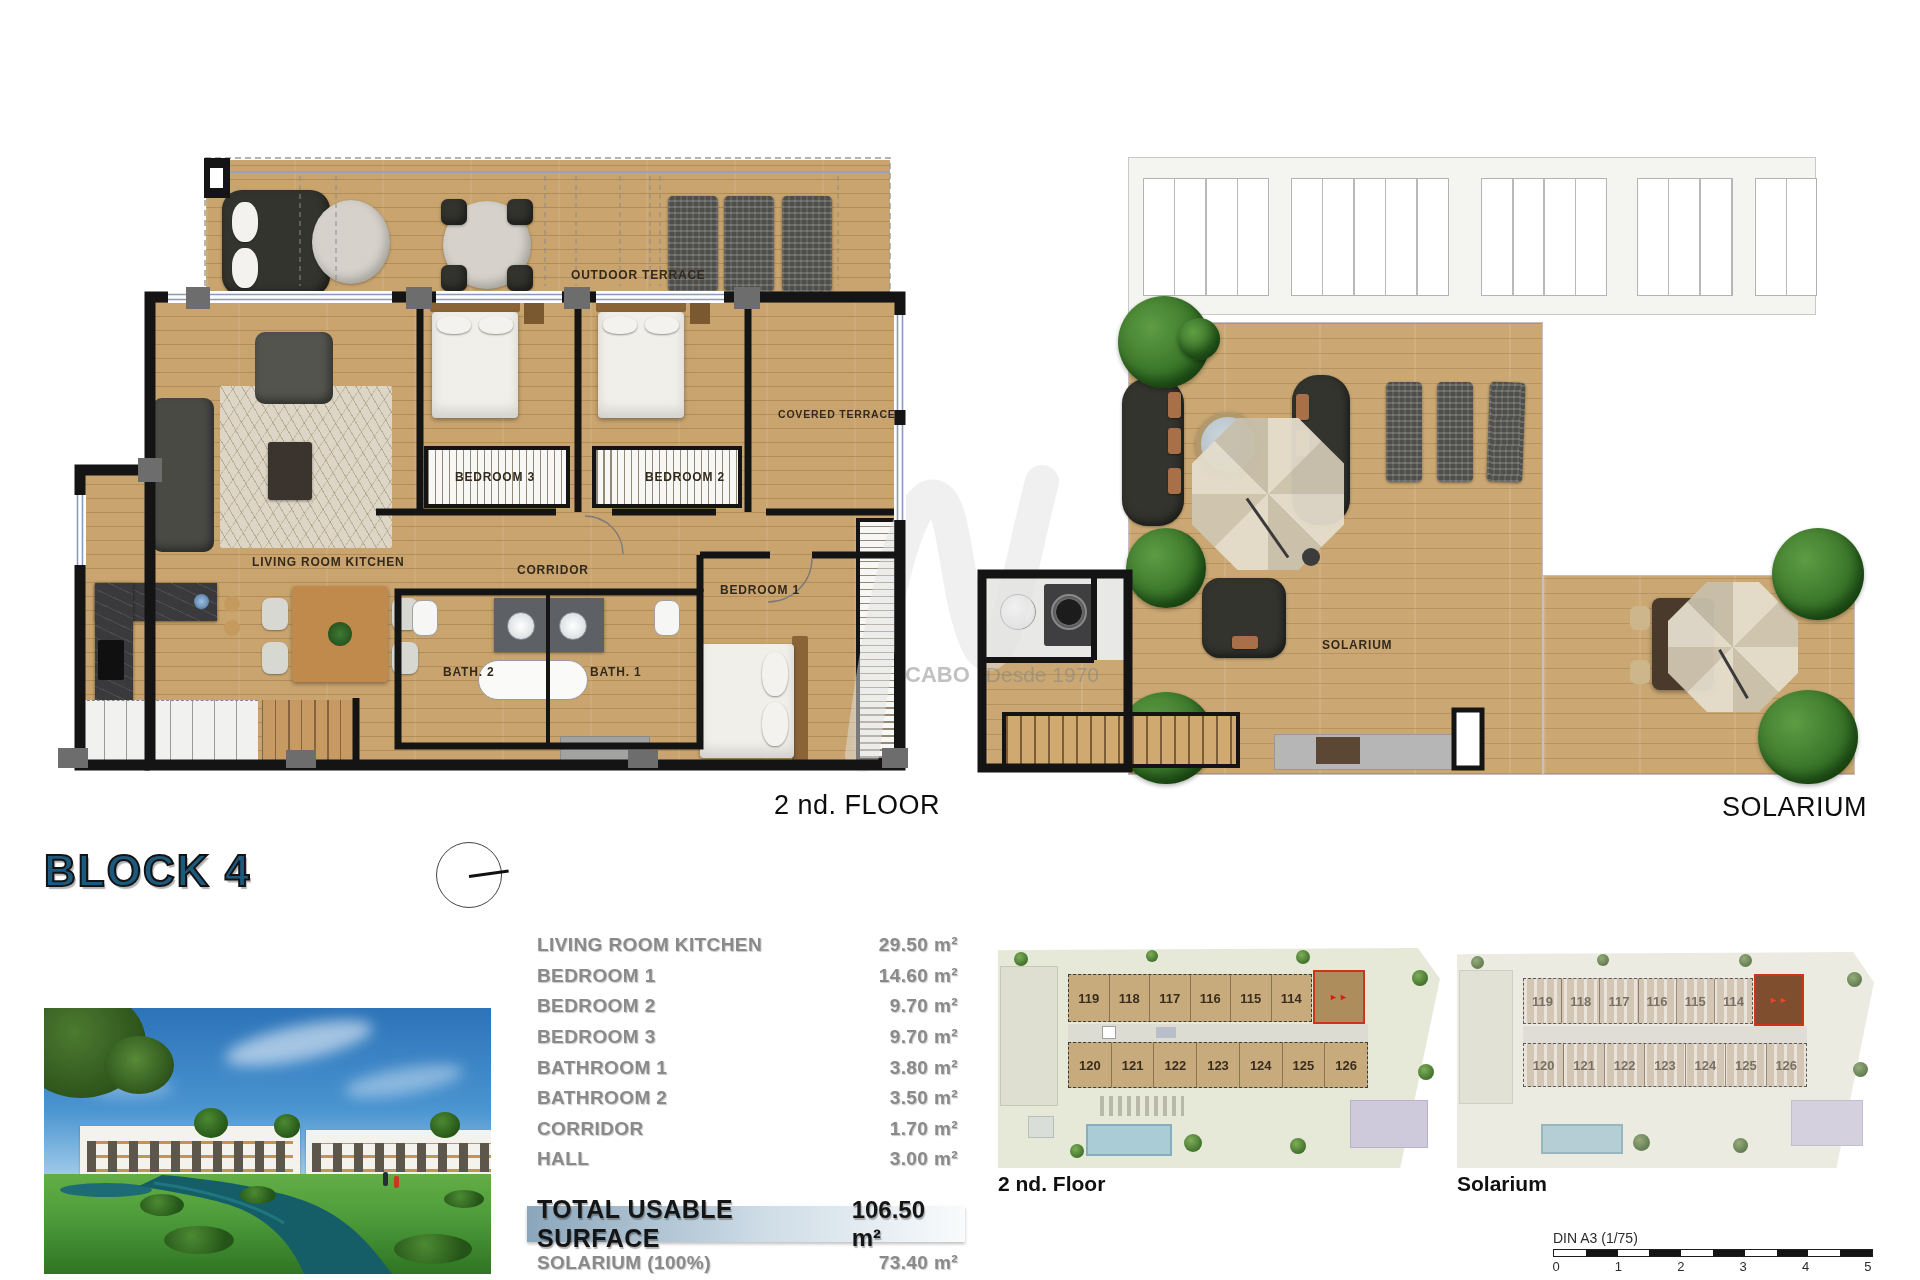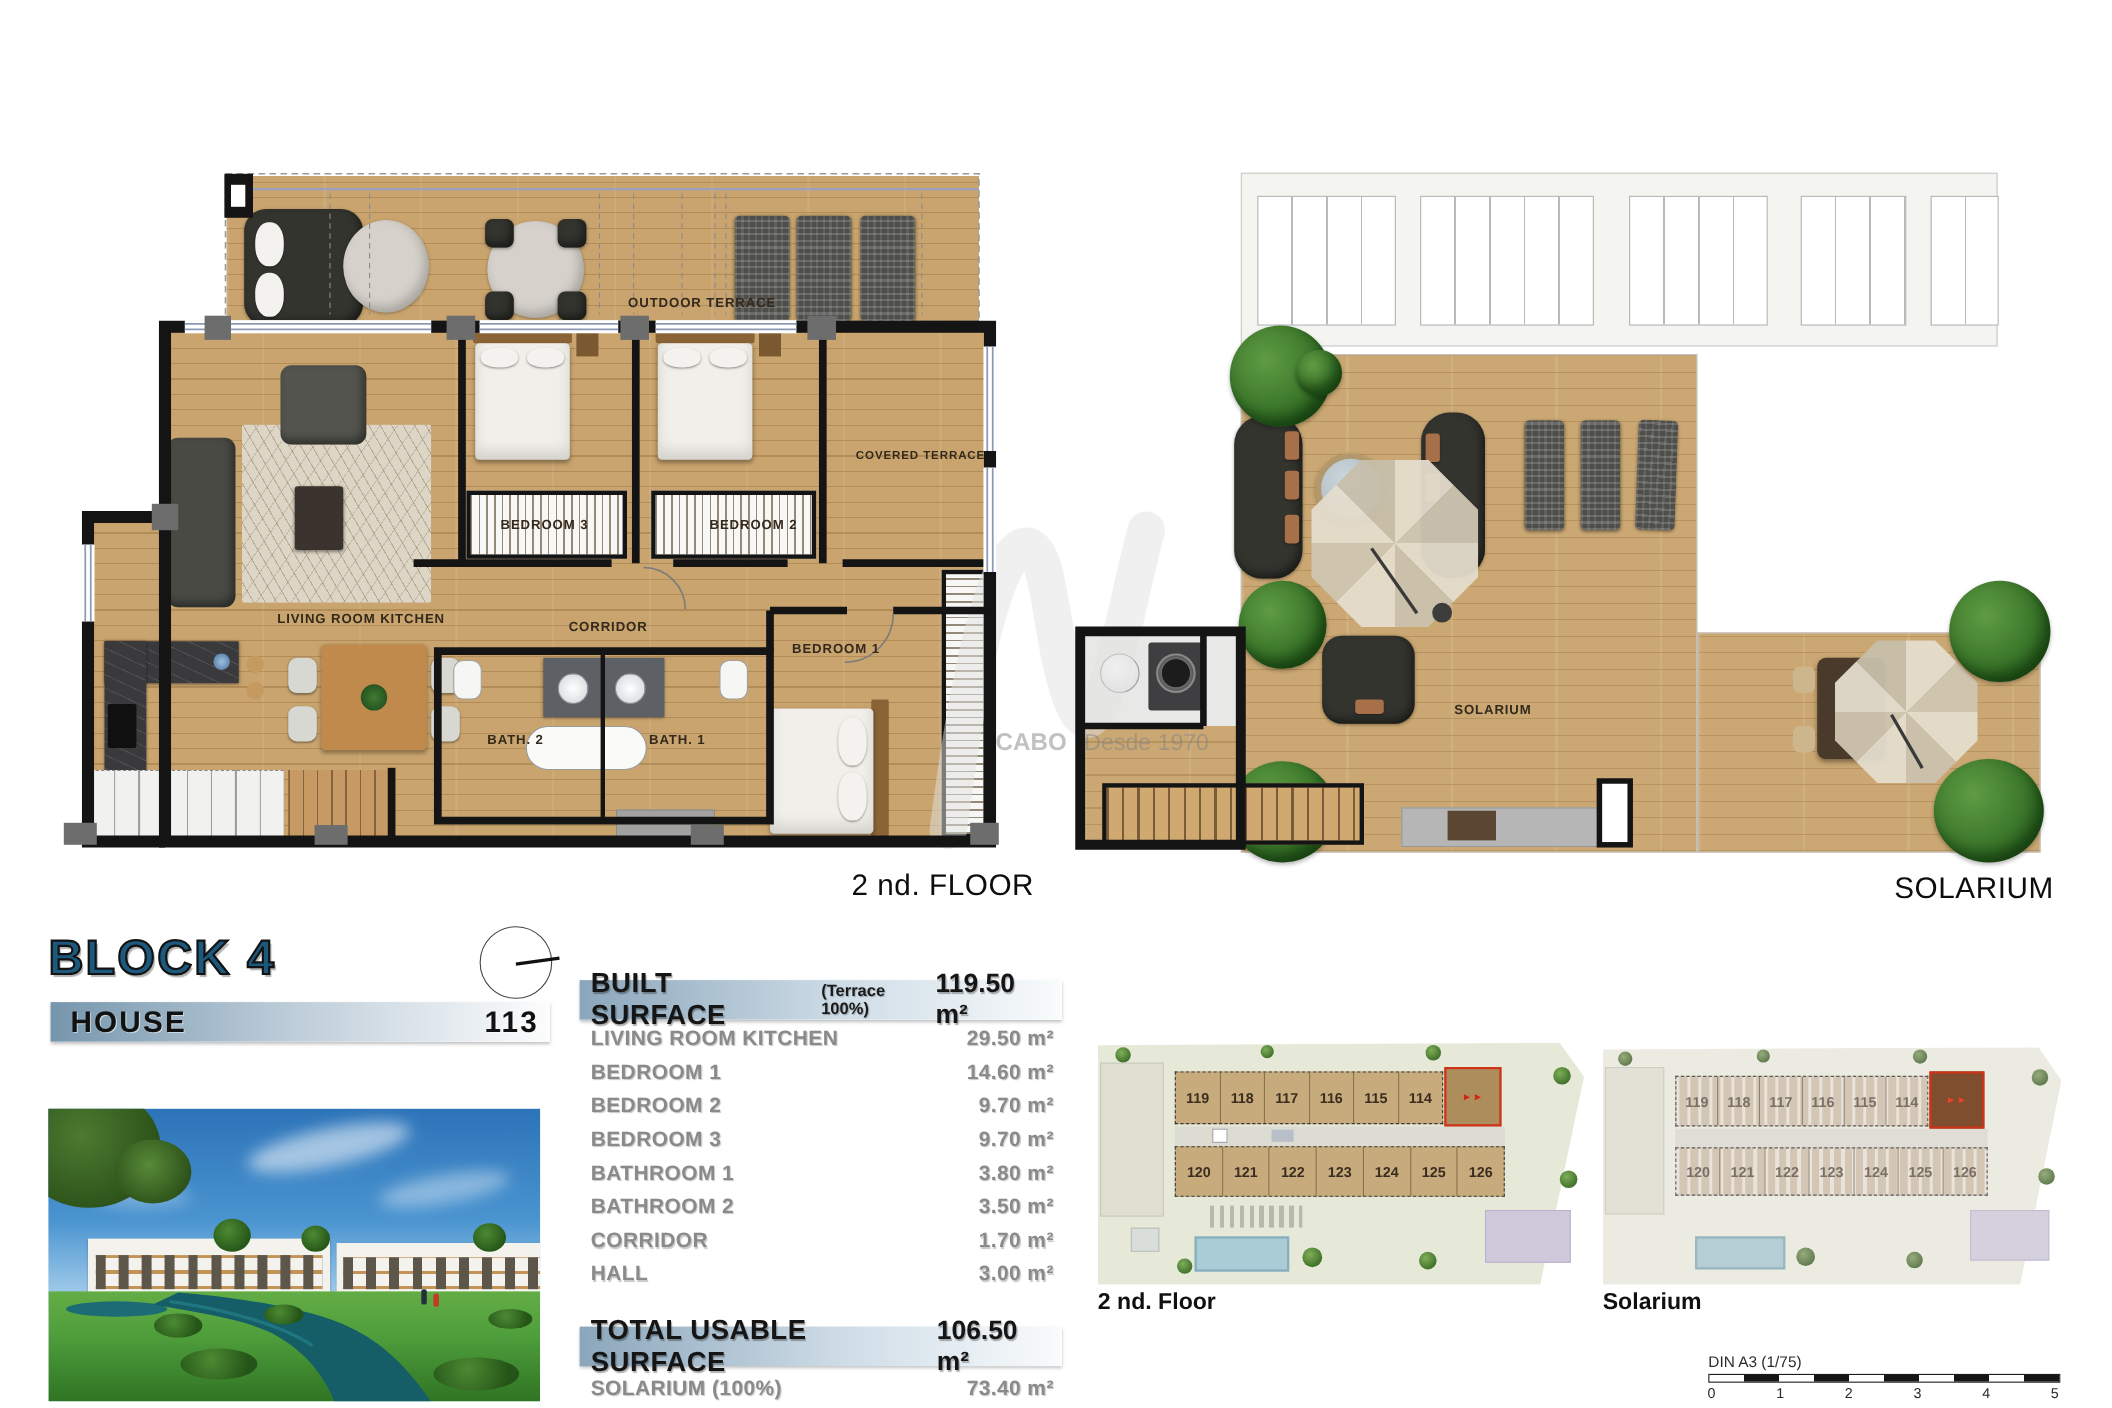--- a/index.html
+++ b/index.html
@@ -325,24 +325,20 @@
   <div class="room-label" style="left:590px;top:665px;">BATH. 1</div>
   <div class="room-label" style="left:1322px;top:638px;">SOLARIUM</div>
 
   <div class="plan-caption" style="left:774px;top:790px;">2 nd. FLOOR</div>
   <div class="plan-caption" style="left:1722px;top:792px;">SOLARIUM</div>
 
   <div class="block-title" style="left:44px;top:846px;">BLOCK 4</div>
   <div class="compass" style="left:436px;top:842px;width:64px;height:64px;">
     <div class="needle"></div>
   </div>
-  <div class="house-bar" style="left:46px;top:911px;width:454px;height:36px;padding:0 10px 0 18px;box-sizing:border-box;">
-    <span class="hl">HOUSE</span>
-    <span class="hl">113</span>
-  </div>
 
   <div class="photo" style="left:44px;top:1008px;width:447px;height:266px;">
     <div class="cloud" style="left:180px;top:18px;width:150px;height:34px;transform:rotate(-12deg);"></div>
     <div class="cloud" style="left:300px;top:60px;width:120px;height:26px;transform:rotate(-10deg);opacity:.7;"></div>
     <div class="cloud" style="left:40px;top:70px;width:90px;height:20px;opacity:.5;"></div>
 
     <div class="bldg" style="left:36px;top:118px;width:220px;height:52px;">
       <div class="win"></div>
     </div>
     <div class="bldg" style="left:262px;top:122px;width:200px;height:48px;">
@@ -365,25 +361,20 @@
     <div class="shrub" style="left:96px;top:186px;width:44px;height:22px;"></div>
     <div class="shrub" style="left:196px;top:178px;width:36px;height:18px;"></div>
     <div class="shrub" style="left:120px;top:218px;width:70px;height:28px;"></div>
     <div class="shrub" style="left:350px;top:226px;width:78px;height:30px;"></div>
     <div class="shrub" style="left:400px;top:182px;width:40px;height:18px;"></div>
 
     <div class="abs" style="left:339px;top:164px;width:5px;height:14px;background:#23303a;border-radius:2px;"></div>
     <div class="abs" style="left:350px;top:168px;width:5px;height:12px;background:#c23b22;border-radius:2px;"></div>
   </div>
 
-  <div class="sbar" style="left:527px;top:891px;width:438px;height:36px;padding:0 8px 0 10px;box-sizing:border-box;">
-    <span class="big">BUILT SURFACE</span>
-    <span class="note">(Terrace 100%)</span>
-    <span class="val">119.50 m²</span>
-  </div>
   <div class="srows" style="left:537px;top:930px;width:421px;">
 
   <div class="srow">
       <span>LIVING ROOM KITCHEN</span>
       <span>29.50 m²</span>
     </div>
       <div class="srow">
       <span>BEDROOM 1</span>
       <span>14.60 m²</span>
     </div>

